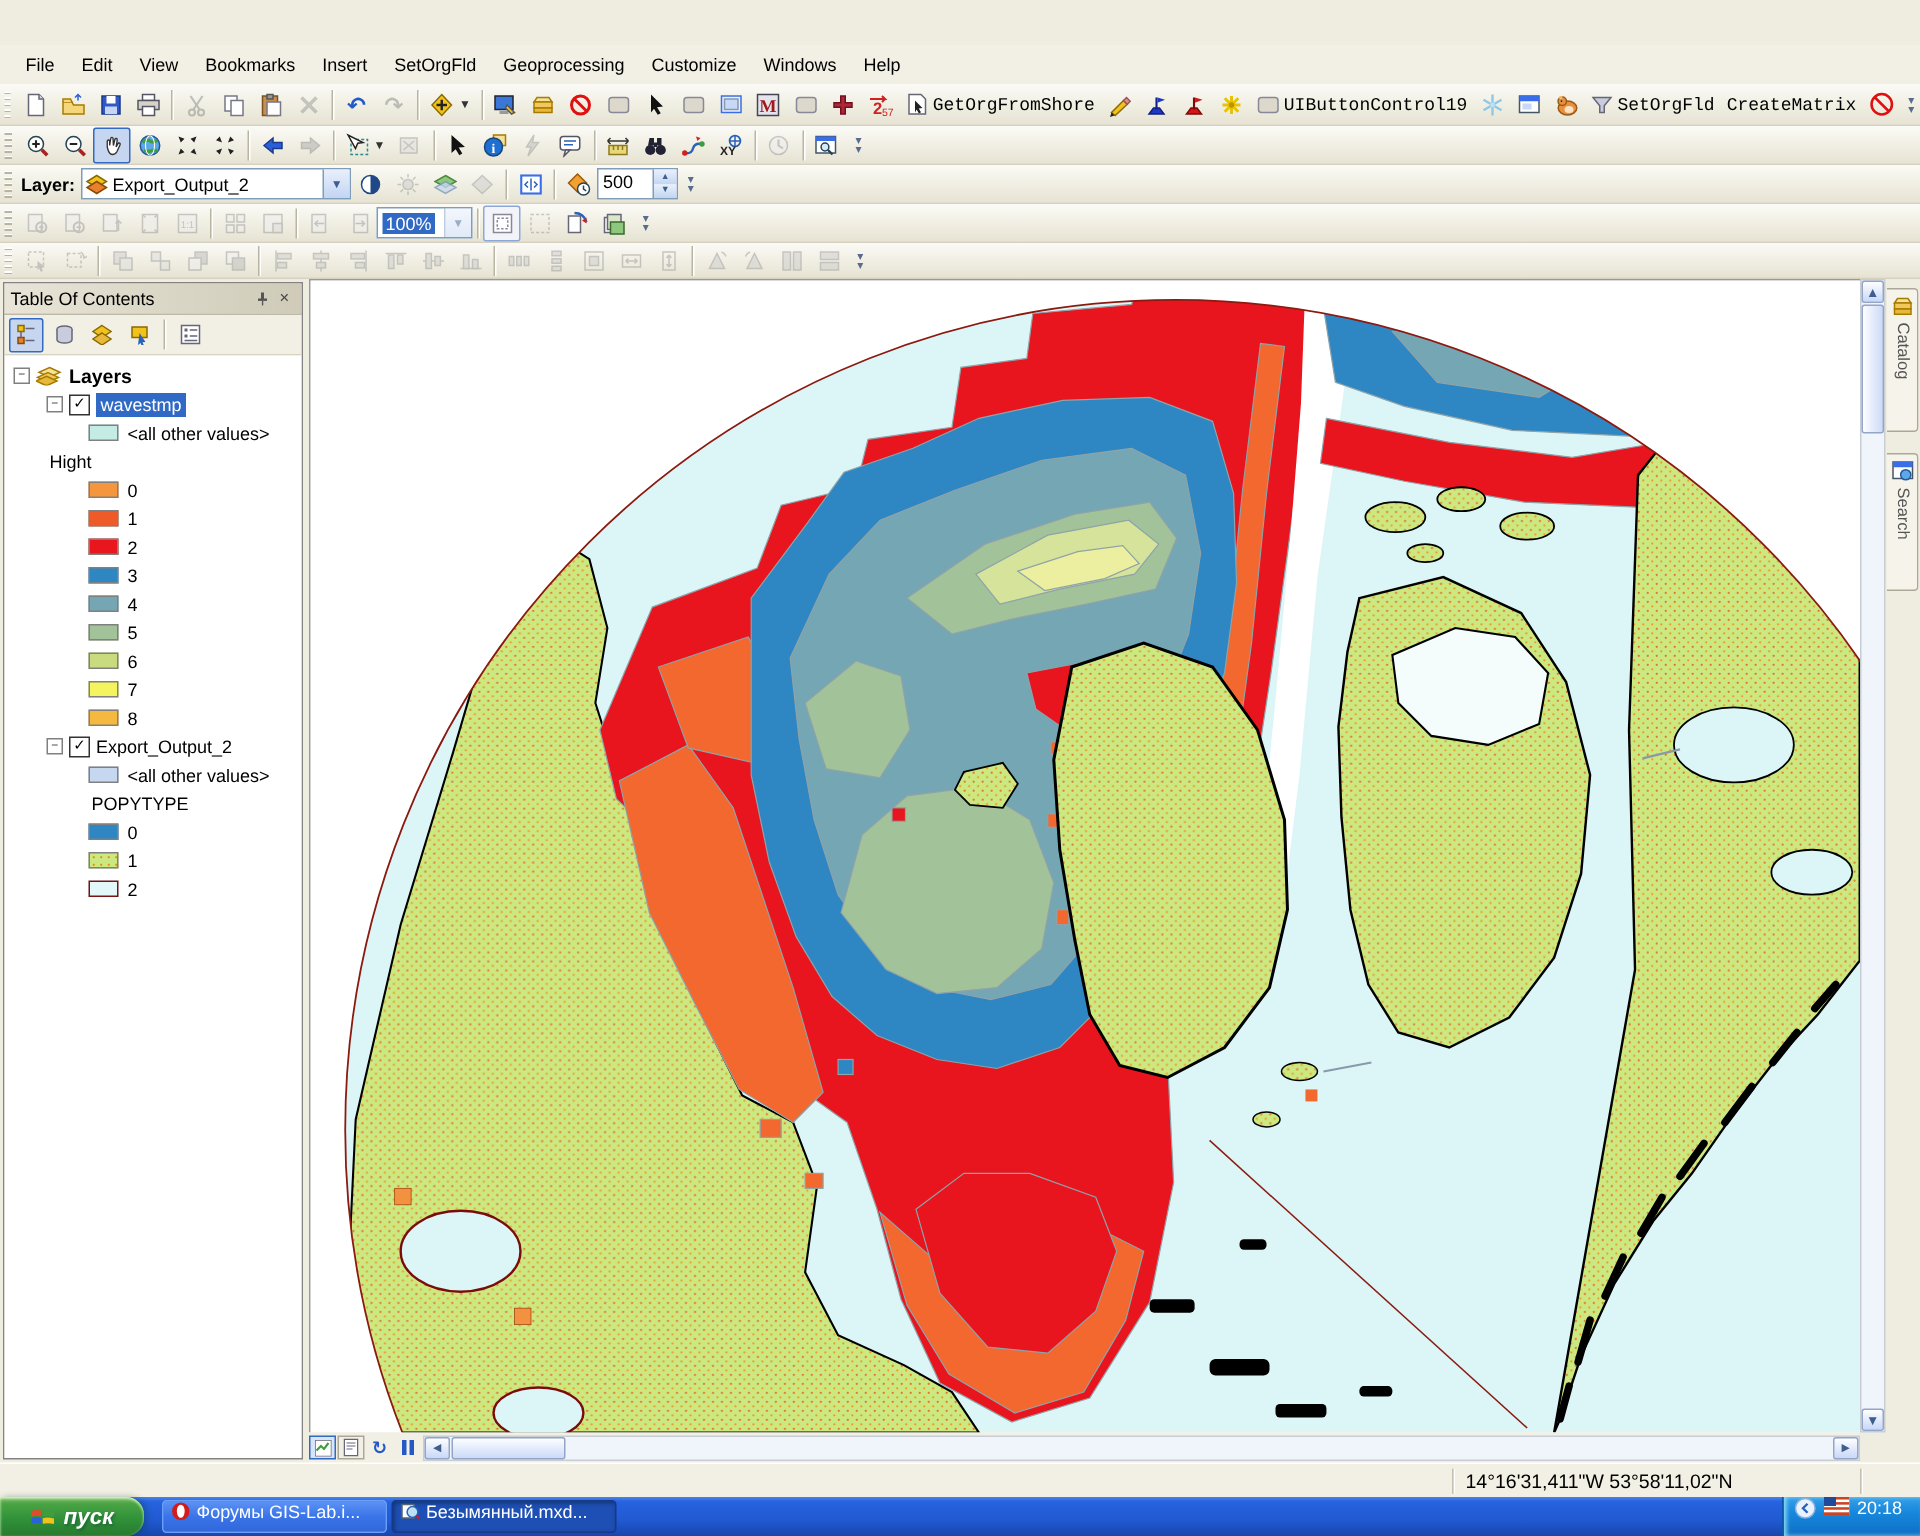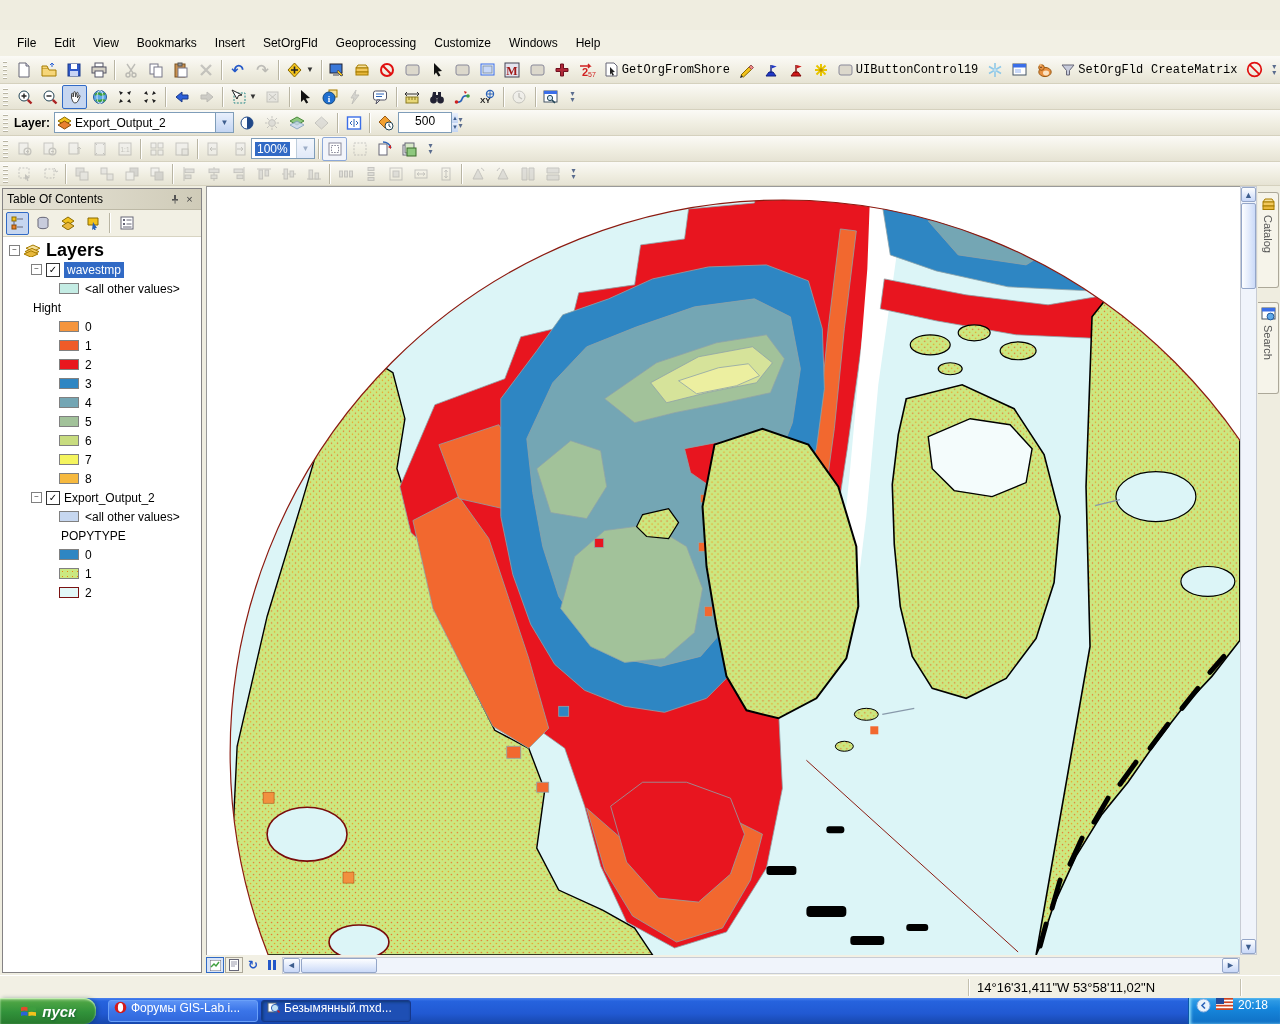--- a/index.html
+++ b/index.html
@@ -33,21 +33,21 @@
   .b.framed{border:1px solid #8CA8D8;background:#F2F4FA;}
   .dis{opacity:.5;}
   .tblabel{margin:0 4px 0 2px;font-weight:bold;}
   .tbtext{color:#000;white-space:nowrap;font-family:Liberation Mono, monospace;}
   .chev{width:13px;height:20px;display:flex;flex-direction:column;align-items:center;justify-content:center;color:#5A6C8E;font-size:8px;line-height:6px;margin-left:2px;}
   .combo{height:21px;background:#fff;border:1px solid #7F9DB9;display:flex;align-items:center;box-sizing:border-box;}
   .combo .ctext{flex:1;padding:0 3px;white-space:nowrap;overflow:hidden;}
   .combo .cbtn{width:17px;align-self:stretch;border-left:1px solid #7F9DB9;
     background:linear-gradient(180deg,#E9F0FC,#C3D5F3);display:flex;align-items:center;justify-content:center;color:#3E5E8E;font-size:8px;}
   .spin{height:21px;width:54px;background:#fff;border:1px solid #7F9DB9;display:flex;box-sizing:border-box;}
-  .spin .stext{flex:1;padding:1px 16px;}
+  .spin .stext{flex:1;padding:1px 3px;}
   .spin .sbtns{width:15px;display:flex;flex-direction:column;border-left:1px solid #7F9DB9;}
   .spin .sbtns div{flex:1;background:linear-gradient(180deg,#E9F0FC,#C3D5F3);font-size:6px;color:#3E5E8E;display:flex;align-items:center;justify-content:center;}
   .selblue{background:#316AC5;color:#fff;padding:0 2px;}
 
   
   .workspace{position:absolute;top:186px;left:0;right:0;height:789px;background:#EFEDE0;}
   
   .toc{position:absolute;top:2px;left:2px;width:200px;bottom:2px;border:1px solid #848284;background:#F2F0E4;display:flex;flex-direction:column;box-sizing:border-box;}
   .tochead{height:20px;background:linear-gradient(90deg,#E8E5D8,#CFCBB8);display:flex;align-items:center;padding:0 4px;border-bottom:1px solid #BDB9A6;}
   .tochead .ttl{flex:1;font-size:12px;}
@@ -864,21 +864,21 @@
       </div>
       <div class="toctree">
 
         <div class="trow" style="padding-left:6px;">
           <span class="exp">−</span>
           <svg width="18" height="13" viewBox="0 0 18 13" style="margin-right:4px;">
               <path d="M6 1l7 3.2L6 7.4 -1 4.2z" fill="#F6E09A" stroke="#A67C00" transform="translate(3,0)"></path>
               <path d="M6 3.4l7 3.2L6 9.8 -1 6.6z" fill="#F2C85C" stroke="#A67C00" transform="translate(2,1)"></path>
               <path d="M6 5.8l7 3.2L6 12.2 -1 9z" fill="#E8B83C" stroke="#A67C00" transform="translate(1,1)"></path>
             </svg>
-          <b style="font-size:18px;">Layers</b>
+          <b style="font-size:13px;">Layers</b>
         </div>
 
         <div class="trow" style="padding-left:28px;">
           <span class="exp">−</span>
           <span class="cbx">✓</span>
           <span class="hl">wavestmp</span>
         </div>
         <div class="trow" style="padding-left:56px;">
           <span class="swatch" style="background: rgb(196, 236, 228);"></span>
           <span>&lt;all other values&gt;</span>

